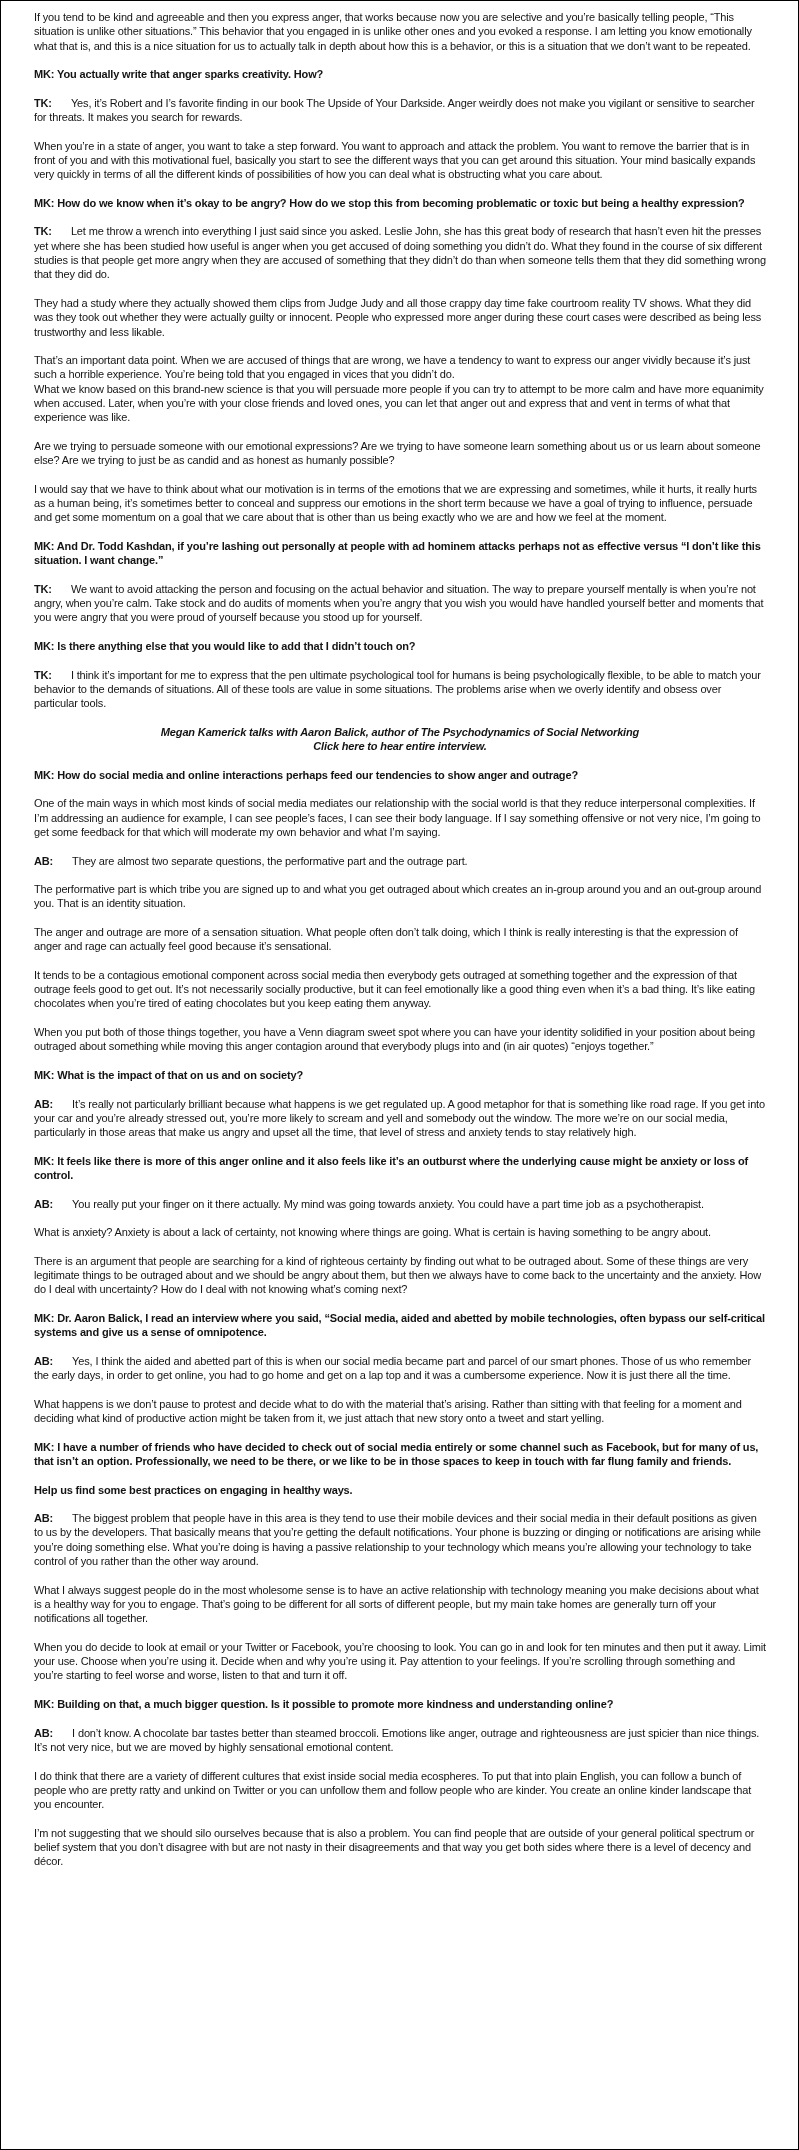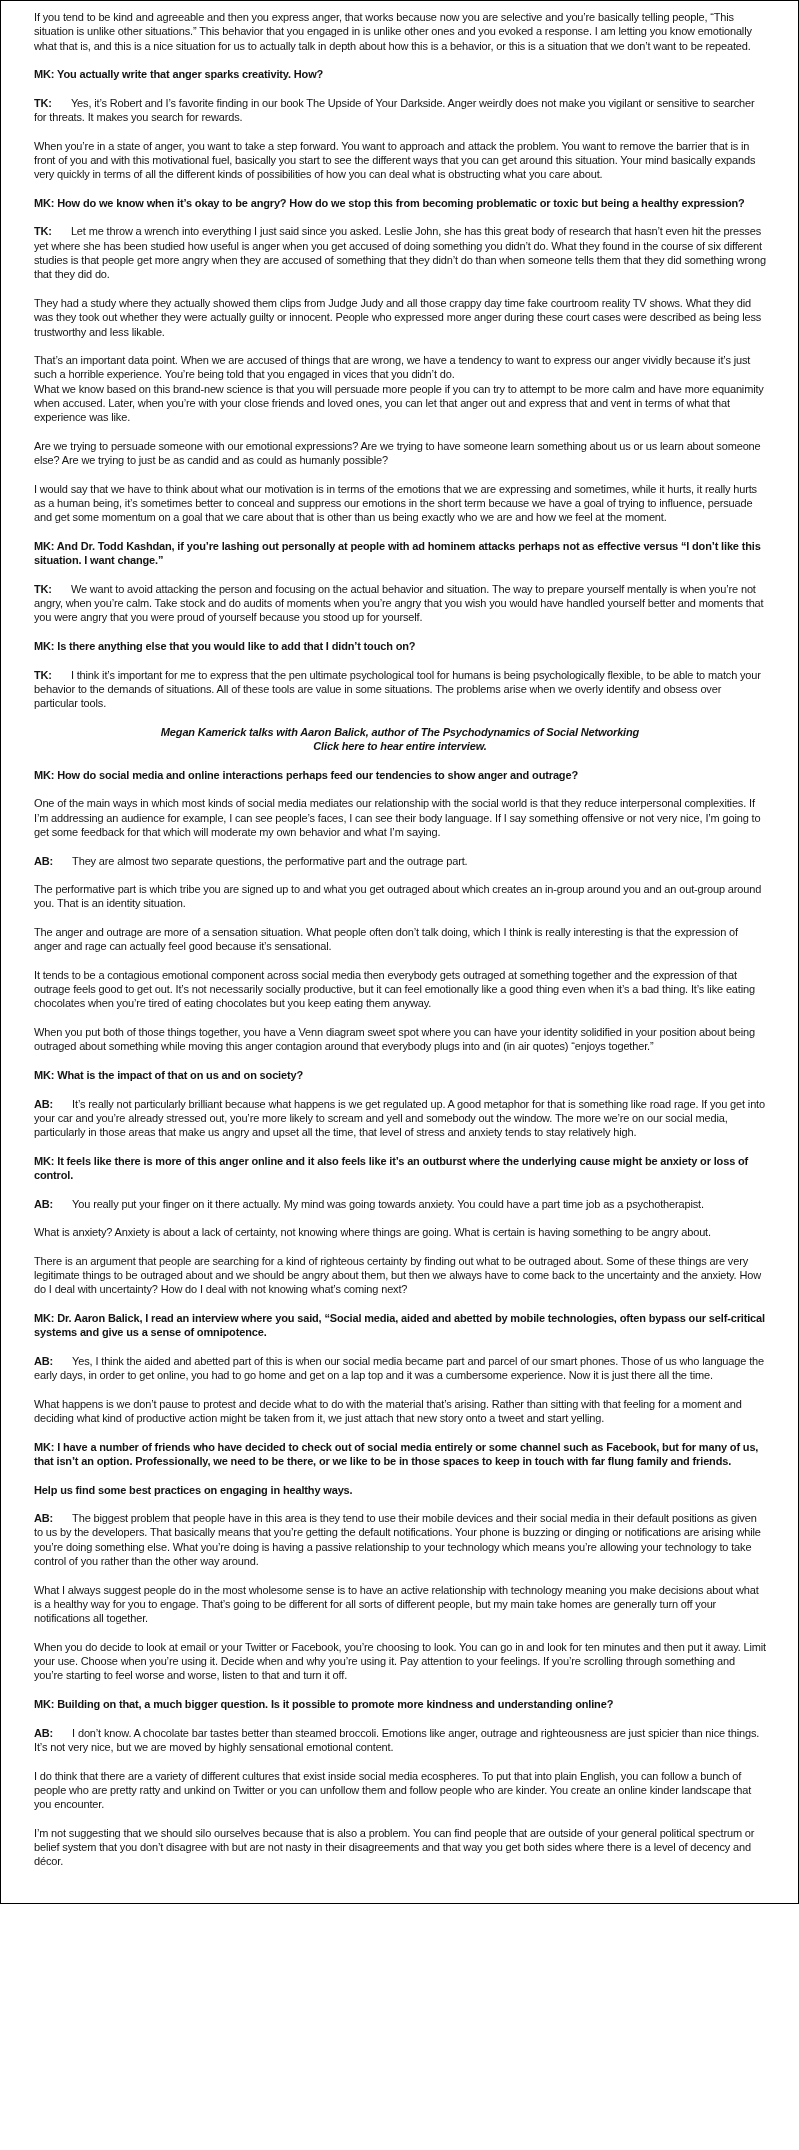--- a/index.html
+++ b/index.html
@@ -1,19 +1,19 @@
 <!DOCTYPE html>
 <html><head>
 <meta charset="utf-8">
 <style>
   html, body { margin: 0; padding: 0; background: #ffffff; }
   .page {
     box-sizing: border-box;
     width: 799px;
-    height: 1904px;
+    height: 2150px;
     overflow: hidden;
     border: 1px solid #000000;
     background: #ffffff;
     padding: 9px 32px 12px 33px;
     font-family: "Liberation Sans", sans-serif;
     font-size: 11px;
     letter-spacing: -0.15px;
     line-height: 14.3px;
     color: #141414;
   }
@@ -43,21 +43,21 @@
   <div>
       <p class="p">If you tend to be kind and agreeable and then you express anger, that works because now you are selective and you’re basically telling people, “This situation is unlike other situations.” This behavior that you engaged in is unlike other ones and you evoked a response. I am letting you know emotionally what that is, and this is a nice situation for us to actually talk in depth about how this is a behavior, or this is a situation that we don’t want to be repeated.</p>
       <p class="q">MK: You actually write that anger sparks creativity. How?</p>
       <p class="a"><strong>TK:</strong><span>Yes, it’s Robert and I’s favorite finding in our book The Upside of Your Darkside. Anger weirdly does not make you vigilant or sensitive to searcher for threats. It makes you search for rewards.</span></p>
       <p class="p">When you’re in a state of anger, you want to take a step forward. You want to approach and attack the problem. You want to remove the barrier that is in front of you and with this motivational fuel, basically you start to see the different ways that you can get around this situation. Your mind basically expands very quickly in terms of all the different kinds of possibilities of how you can deal what is obstructing what you care about.</p>
       <p class="q">MK: How do we know when it’s okay to be angry? How do we stop this from becoming problematic or toxic but being a healthy expression?</p>
       <p class="a"><strong>TK:</strong><span>Let me throw a wrench into everything I just said since you asked. Leslie John, she has this great body of research that hasn’t even hit the presses yet where she has been studied how useful is anger when you get accused of doing something you didn’t do. What they found in the course of six different studies is that people get more angry when they are accused of something that they didn’t do than when someone tells them that they did something wrong that they did do.</span></p>
       <p class="p">They had a study where they actually showed them clips from Judge Judy and all those crappy day time fake courtroom reality TV shows. What they did was they took out whether they were actually guilty or innocent. People who expressed more anger during these court cases were described as being less trustworthy and less likable.</p>
       <p class="p">That’s an important data point. When we are accused of things that are wrong, we have a tendency to want to express our anger vividly because it’s just such a horrible experience. You’re being told that you engaged in vices that you didn’t do.
 What we know based on this brand-new science is that you will persuade more people if you can try to attempt to be more calm and have more equanimity when accused. Later, when you’re with your close friends and loved ones, you can let that anger out and express that and vent in terms of what that experience was like.</p>
-      <p class="p">Are we trying to persuade someone with our emotional expressions? Are we trying to have someone learn something about us or us learn about someone else? Are we trying to just be as candid and as could as humanly possible?</p>
+      <p class="p">Are we trying to persuade someone with our emotional expressions? Are we trying to have someone learn something about us or us learn about someone else? Are we trying to just be as candid and as honest as humanly possible?</p>
       <p class="p">I would say that we have to think about what our motivation is in terms of the emotions that we are expressing and sometimes, while it hurts, it really hurts as a human being, it’s sometimes better to conceal and suppress our emotions in the short term because we have a goal of trying to influence, persuade and get some momentum on a goal that we care about that is other than us being exactly who we are and how we feel at the moment.</p>
       <p class="q">MK: And Dr. Todd Kashdan, if you’re lashing out personally at people with ad hominem attacks perhaps not as effective versus “I don’t like this situation. I want change.”</p>
       <p class="a"><strong>TK:</strong><span>We want to avoid attacking the person and focusing on the actual behavior and situation. The way to prepare yourself mentally is when you’re not angry, when you’re calm. Take stock and do audits of moments when you’re angry that you wish you would have handled yourself better and moments that you were angry that you were proud of yourself because you stood up for yourself.</span></p>
       <p class="q">MK: Is there anything else that you would like to add that I didn’t touch on?</p>
       <p class="a"><strong>TK:</strong><span>I think it’s important for me to express that the pen ultimate psychological tool for humans is being psychologically flexible, to be able to match your behavior to the demands of situations. All of these tools are value in some situations. The problems arise when we overly identify and obsess over particular tools.</span></p>
       <p class="center">Megan Kamerick talks with Aaron Balick, author of The Psychodynamics of Social Networking</p>
       <p class="link">Click here to hear entire interview.</p>
       <p class="q">MK: How do social media and online interactions perhaps feed our tendencies to show anger and outrage?</p>
       <p class="p">One of the main ways in which most kinds of social media mediates our relationship with the social world is that they reduce interpersonal complexities. If I’m addressing an audience for example, I can see people’s faces, I can see their body language. If I say something offensive or not very nice, I’m going to get some feedback for that which will moderate my own behavior and what I’m saying.</p>
       <p class="a"><strong>AB:</strong><span>They are almost two separate questions, the performative part and the outrage part.</span></p>
@@ -65,21 +65,21 @@
       <p class="p">The anger and outrage are more of a sensation situation. What people often don’t talk doing, which I think is really interesting is that the expression of anger and rage can actually feel good because it’s sensational.</p>
       <p class="p">It tends to be a contagious emotional component across social media then everybody gets outraged at something together and the expression of that outrage feels good to get out. It’s not necessarily socially productive, but it can feel emotionally like a good thing even when it’s a bad thing. It’s like eating chocolates when you’re tired of eating chocolates but you keep eating them anyway.</p>
       <p class="p">When you put both of those things together, you have a Venn diagram sweet spot where you can have your identity solidified in your position about being outraged about something while moving this anger contagion around that everybody plugs into and (in air quotes) “enjoys together.”</p>
       <p class="q">MK: What is the impact of that on us and on society?</p>
       <p class="a"><strong>AB:</strong><span>It’s really not particularly brilliant because what happens is we get regulated up. A good metaphor for that is something like road rage. If you get into your car and you’re already stressed out, you’re more likely to scream and yell and somebody out the window. The more we’re on our social media, particularly in those areas that make us angry and upset all the time, that level of stress and anxiety tends to stay relatively high.</span></p>
       <p class="q">MK: It feels like there is more of this anger online and it also feels like it’s an outburst where the underlying cause might be anxiety or loss of control.</p>
       <p class="a"><strong>AB:</strong><span>You really put your finger on it there actually. My mind was going towards anxiety. You could have a part time job as a psychotherapist.</span></p>
       <p class="p">What is anxiety? Anxiety is about a lack of certainty, not knowing where things are going. What is certain is having something to be angry about.</p>
       <p class="p">There is an argument that people are searching for a kind of righteous certainty by finding out what to be outraged about. Some of these things are very legitimate things to be outraged about and we should be angry about them, but then we always have to come back to the uncertainty and the anxiety. How do I deal with uncertainty? How do I deal with not knowing what’s coming next?</p>
       <p class="q">MK: Dr. Aaron Balick, I read an interview where you said, “Social media, aided and abetted by mobile technologies, often bypass our self-critical systems and give us a sense of omnipotence.</p>
-      <p class="a"><strong>AB:</strong><span>Yes, I think the aided and abetted part of this is when our social media became part and parcel of our smart phones. Those of us who language the early days, in order to get online, you had to go home and get on a lap top and it was a cumbersome experience. Now it is just there all the time.</span></p>
+      <p class="a"><strong>AB:</strong><span>Yes, I think the aided and abetted part of this is when our social media became part and parcel of our smart phones. Those of us who remember the early days, in order to get online, you had to go home and get on a lap top and it was a cumbersome experience. Now it is just there all the time.</span></p>
       <p class="p">What happens is we don’t pause to protest and decide what to do with the material that’s arising. Rather than sitting with that feeling for a moment and deciding what kind of productive action might be taken from it, we just attach that new story onto a tweet and start yelling.</p>
       <p class="q">MK: I have a number of friends who have decided to check out of social media entirely or some channel such as Facebook, but for many of us, that isn’t an option. Professionally, we need to be there, or we like to be in those spaces to keep in touch with far flung family and friends.</p>
       <p class="q">Help us find some best practices on engaging in healthy ways.</p>
       <p class="a"><strong>AB:</strong><span>The biggest problem that people have in this area is they tend to use their mobile devices and their social media in their default positions as given to us by the developers. That basically means that you’re getting the default notifications. Your phone is buzzing or dinging or notifications are arising while you’re doing something else. What you’re doing is having a passive relationship to your technology which means you’re allowing your technology to take control of you rather than the other way around.</span></p>
       <p class="p">What I always suggest people do in the most wholesome sense is to have an active relationship with technology meaning you make decisions about what is a healthy way for you to engage. That’s going to be different for all sorts of different people, but my main take homes are generally turn off your notifications all together.</p>
       <p class="p">When you do decide to look at email or your Twitter or Facebook, you’re choosing to look. You can go in and look for ten minutes and then put it away. Limit your use. Choose when you’re using it. Decide when and why you’re using it. Pay attention to your feelings. If you’re scrolling through something and you’re starting to feel worse and worse, listen to that and turn it off.</p>
       <p class="q">MK: Building on that, a much bigger question. Is it possible to promote more kindness and understanding online?</p>
       <p class="a"><strong>AB:</strong><span>I don’t know. A chocolate bar tastes better than steamed broccoli. Emotions like anger, outrage and righteousness are just spicier than nice things. It’s not very nice, but we are moved by highly sensational emotional content.</span></p>
       <p class="p">I do think that there are a variety of different cultures that exist inside social media ecospheres. To put that into plain English, you can follow a bunch of people who are pretty ratty and unkind on Twitter or you can unfollow them and follow people who are kinder. You create an online kinder landscape that you encounter.</p>
       <p class="p">I’m not suggesting that we should silo ourselves because that is also a problem. You can find people that are outside of your general political spectrum or belief system that you don’t disagree with but are not nasty in their disagreements and that way you get both sides where there is a level of decency and décor.</p>

